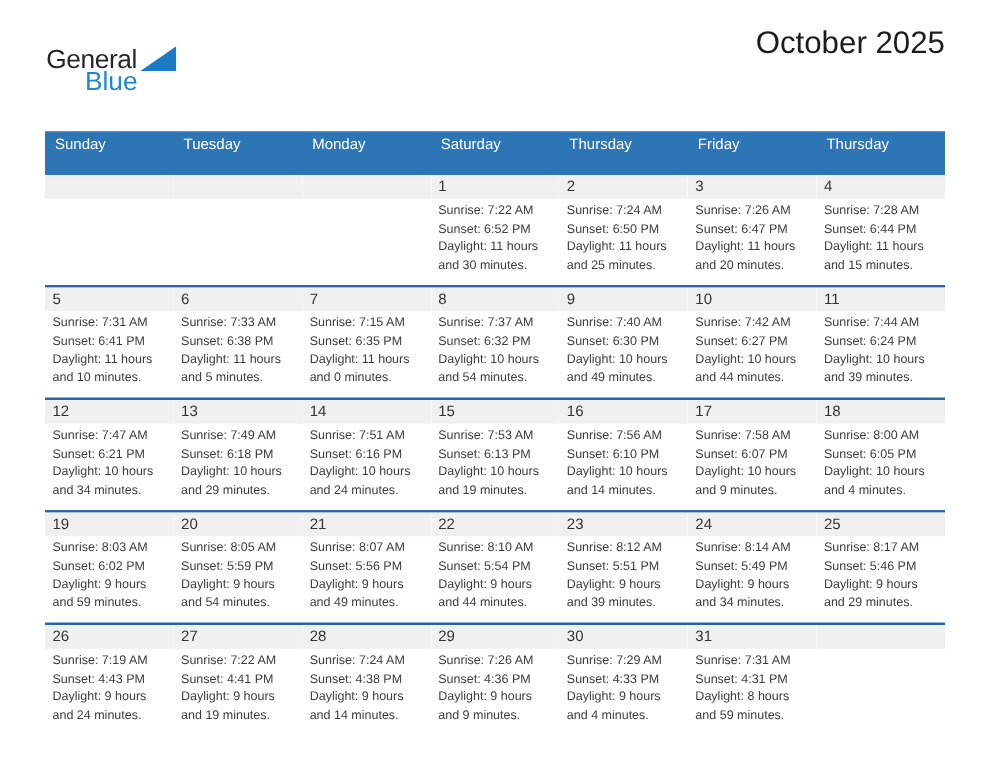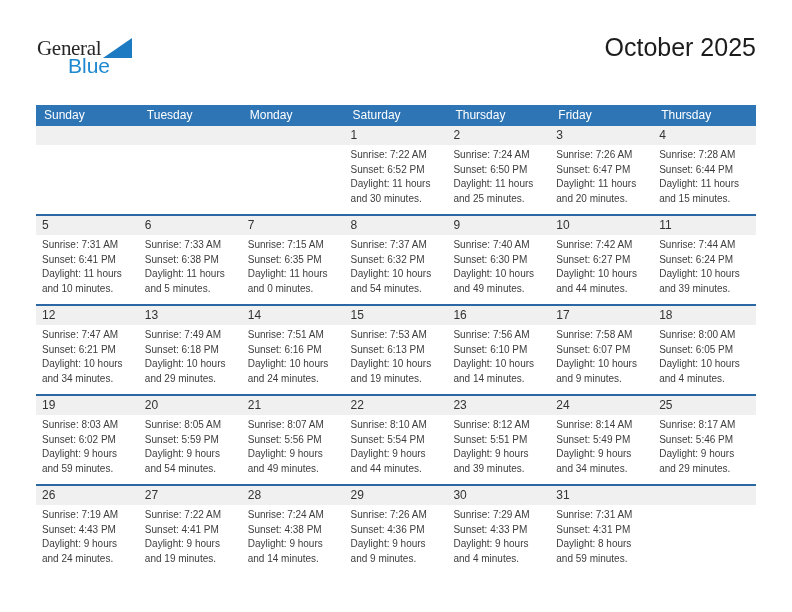--- a/index.html
+++ b/index.html
@@ -7,33 +7,33 @@
   .page {
     position: relative;
     width: 792px;
     height: 612px;
     background: #ffffff;
     overflow: hidden;
   }
 
   
   .logo { position: absolute; left: 37px; top: 37px; }
-  .logo-line1 { display: flex; align-items: flex-end; font-family: Liberation Serif, serif; }
+  .logo-line1 { display: flex; align-items: flex-start; }
   .logo-general { font-size: 21px; color: #262626; letter-spacing: -0.3px; line-height: 22px; }
   .logo-triangle { margin-left: 2px; margin-bottom: 1px; display: block; }
   .logo-blue { font-size: 21px; color: var(--logo-blue, #1E88D0); line-height: 20px; margin: -3px 0 0 31px; }
 
   
-  .title-block { position: absolute; right: 36px; top: 33px; text-align: right; color: #1c1c1c; }
+  .title-block { position: absolute; right: 36px; top: 20px; text-align: right; color: #1c1c1c; }
   .title { font-size: 25px; line-height: 28px; font-weight: 400; }
   .subtitle { font-size: 16px; margin-top: 9px; font-weight: 400; }
 
   
   .calendar { position: absolute; left: 36px; top: 105px; width: 720px; }
-  .weekday-row { display: flex; background: var(--header-bar, #2E75B6); height: 21px; }
+  .weekday-row { display: flex; background: var(--header-bar, #2E75B6); height: 35px; }
   .weekday-cell {
     flex: 1 1 0; box-sizing: border-box;
     color: #ffffff; font-size: 12px; line-height: 21px; padding-left: 8px;
     overflow: hidden; white-space: nowrap;
   }
   .week-row {
     display: flex; height: 90px; box-sizing: border-box;
     border-top: 2px solid var(--row-divider, #2A67A4);
     background: #ffffff;
   }

